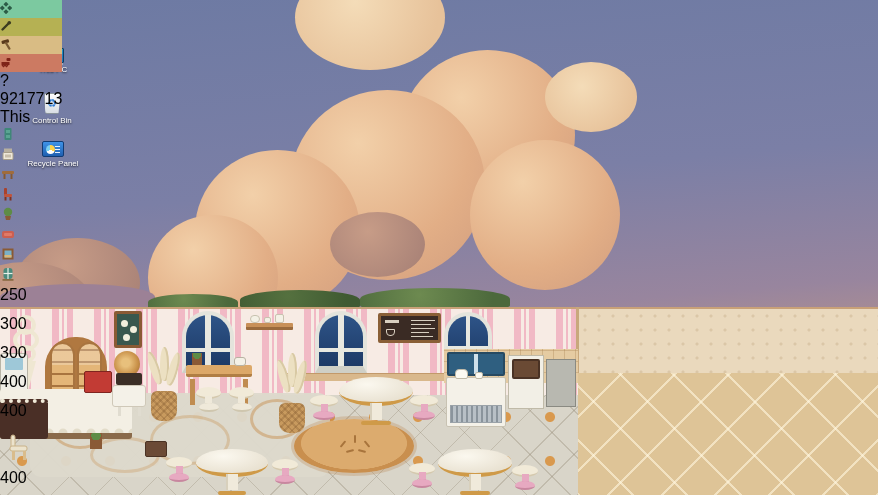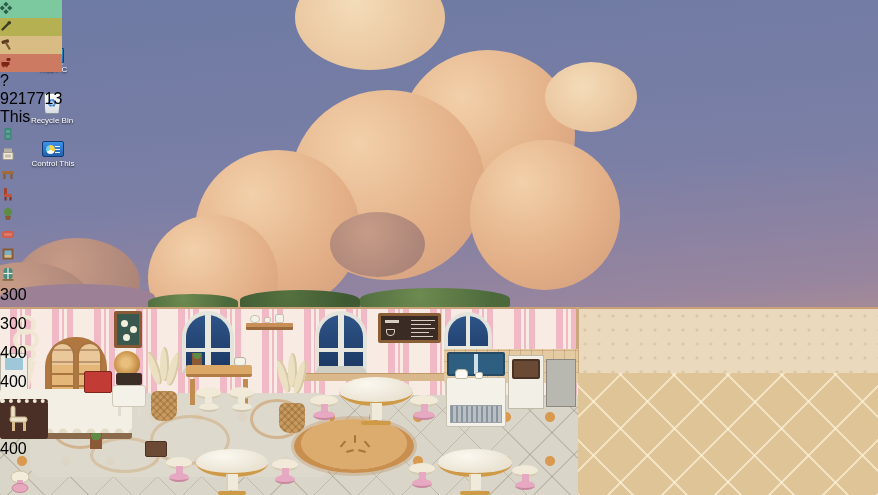--- a/index.html
+++ b/index.html
@@ -237,25 +237,25 @@
   <div class="abs bush" style="left:148px;top:294px;width:90px;height:16px;"></div>
   <div class="abs bush" style="left:240px;top:290px;width:120px;height:20px;background:radial-gradient(circle at 40% 30%,#55713f,#3f5a32 80%);"></div>
   <div class="abs bush" style="left:360px;top:288px;width:150px;height:22px;"></div>
 
   <div class="abs dicon" style="left:20px;top:48px;">
     <div class="pc-glyph"></div>
     <div class="lbl">This PC</div>
   </div>
   <div class="abs dicon" style="left:19px;top:93px;">
     <div class="bin-glyph">♻</div>
-    <div class="lbl">Recycle Bin</div>
+    <div class="lbl">Control Bin</div>
   </div>
   <div class="abs dicon" style="left:20px;top:141px;">
     <div class="cp-glyph"></div>
-    <div class="lbl">Control This</div>
+    <div class="lbl">Recycle Panel</div>
   </div>
 
   <div class="abs cafe">
     <div class="abs wall-l"></div>
     <div class="abs wall-r"></div>
     <div class="abs wdiv"></div>
     <div class="abs floor-l"></div>
     <div class="abs floor-r"></div>
     <div class="abs baseboard"></div>
 
@@ -664,20 +664,25 @@
     </div>
     <div class="stamp" style="left:43px;top:131px;">
       <svg width="16" height="16" viewBox="0 0 16 16">
           <rect x="3.5" y="2" width="9" height="11" rx="3" fill="#4a8a7c"></rect>
           <line x1="8" y1="2" x2="8" y2="13" stroke="#e8f0ea" stroke-width="1.2"></line>
           <line x1="3.5" y1="7.5" x2="12.5" y2="7.5" stroke="#e8f0ea" stroke-width="1.2"></line>
           <rect x="2.5" y="13" width="11" height="1.8" fill="#8a6a44"></rect>
         </svg>
     </div>
 
+    <div class="card" style="left:88px;top:49px;height:29px;border-top:none;border-radius:0 0 4px 4px;">
+      <div class="tag">
+          <div class="in"><span class="bill" style="width:9px;height:7px;"></span><span class="pr">250</span></div>
+        </div>
+    </div>
     <div class="card" style="left:139px;top:49px;height:29px;border-top:none;border-radius:0 0 4px 4px;">
       <div class="tag">
           <div class="in"><span class="bill" style="width:9px;height:7px;"></span><span class="pr">300</span></div>
         </div>
     </div>
     <div class="card" style="left:190px;top:49px;height:29px;border-top:none;border-radius:0 0 4px 4px;">
       <div class="tag">
           <div class="in"><span class="bill" style="width:9px;height:7px;"></span><span class="pr">300</span></div>
         </div>
     </div>

